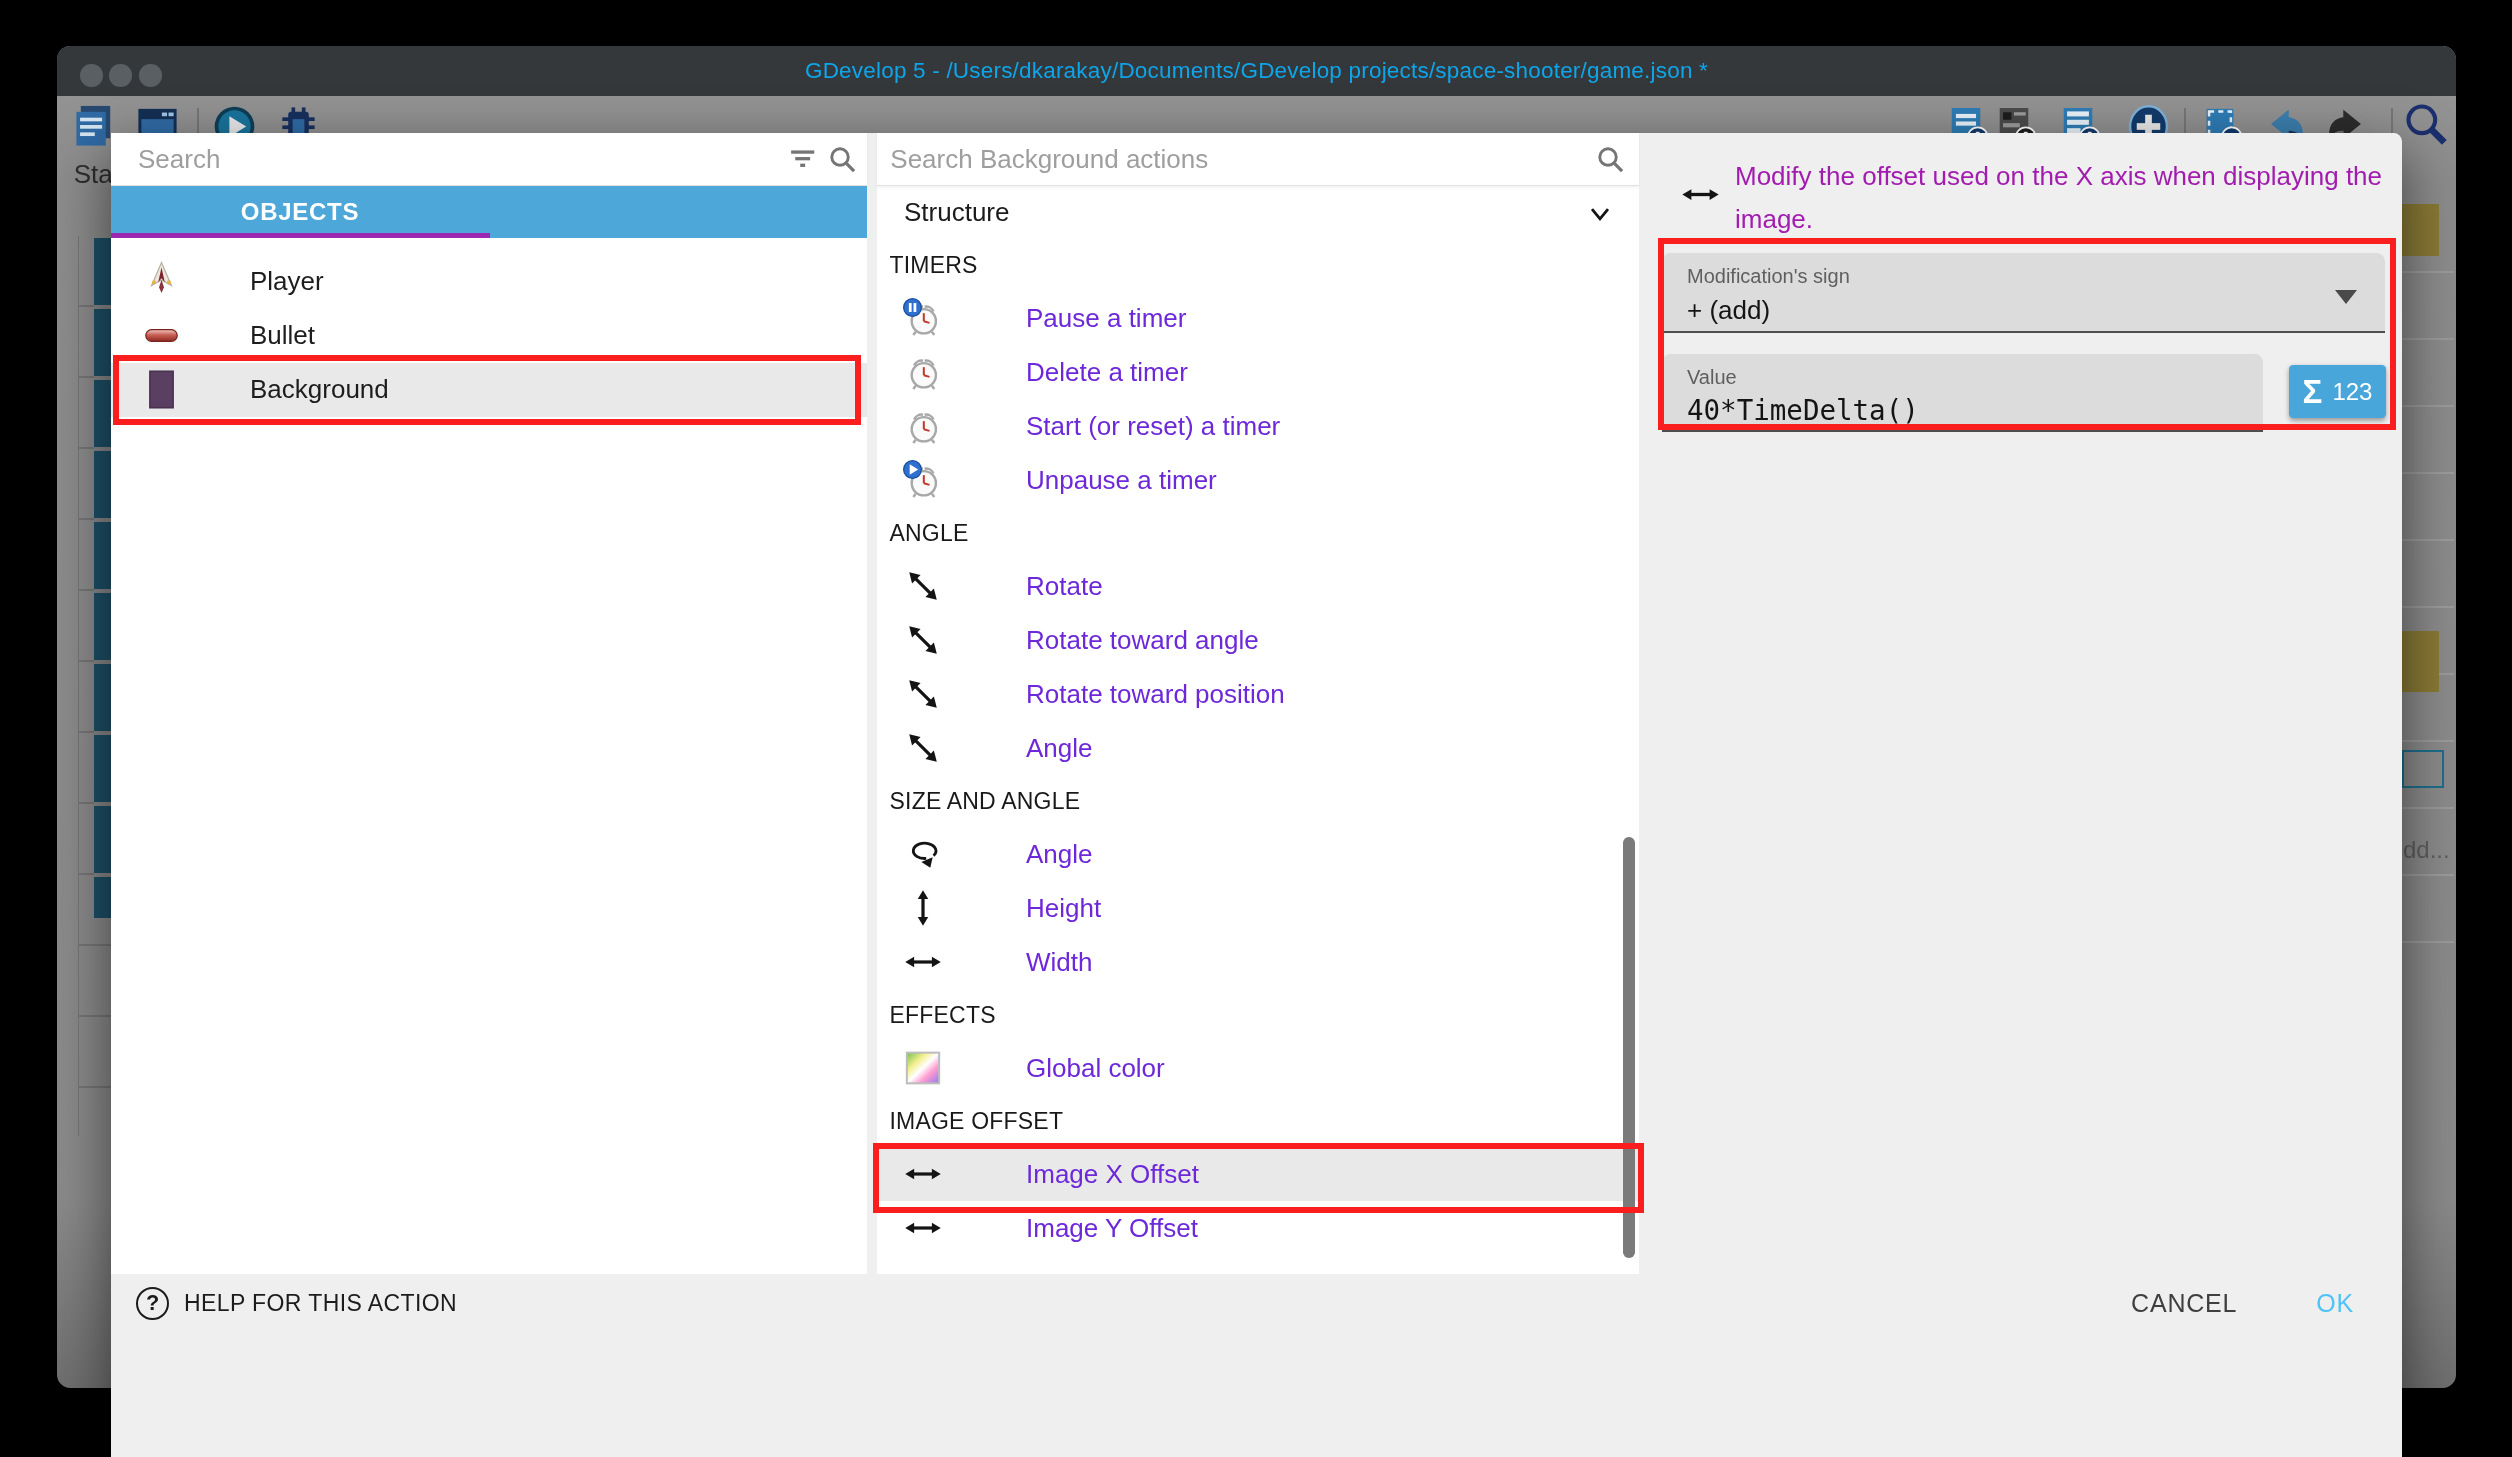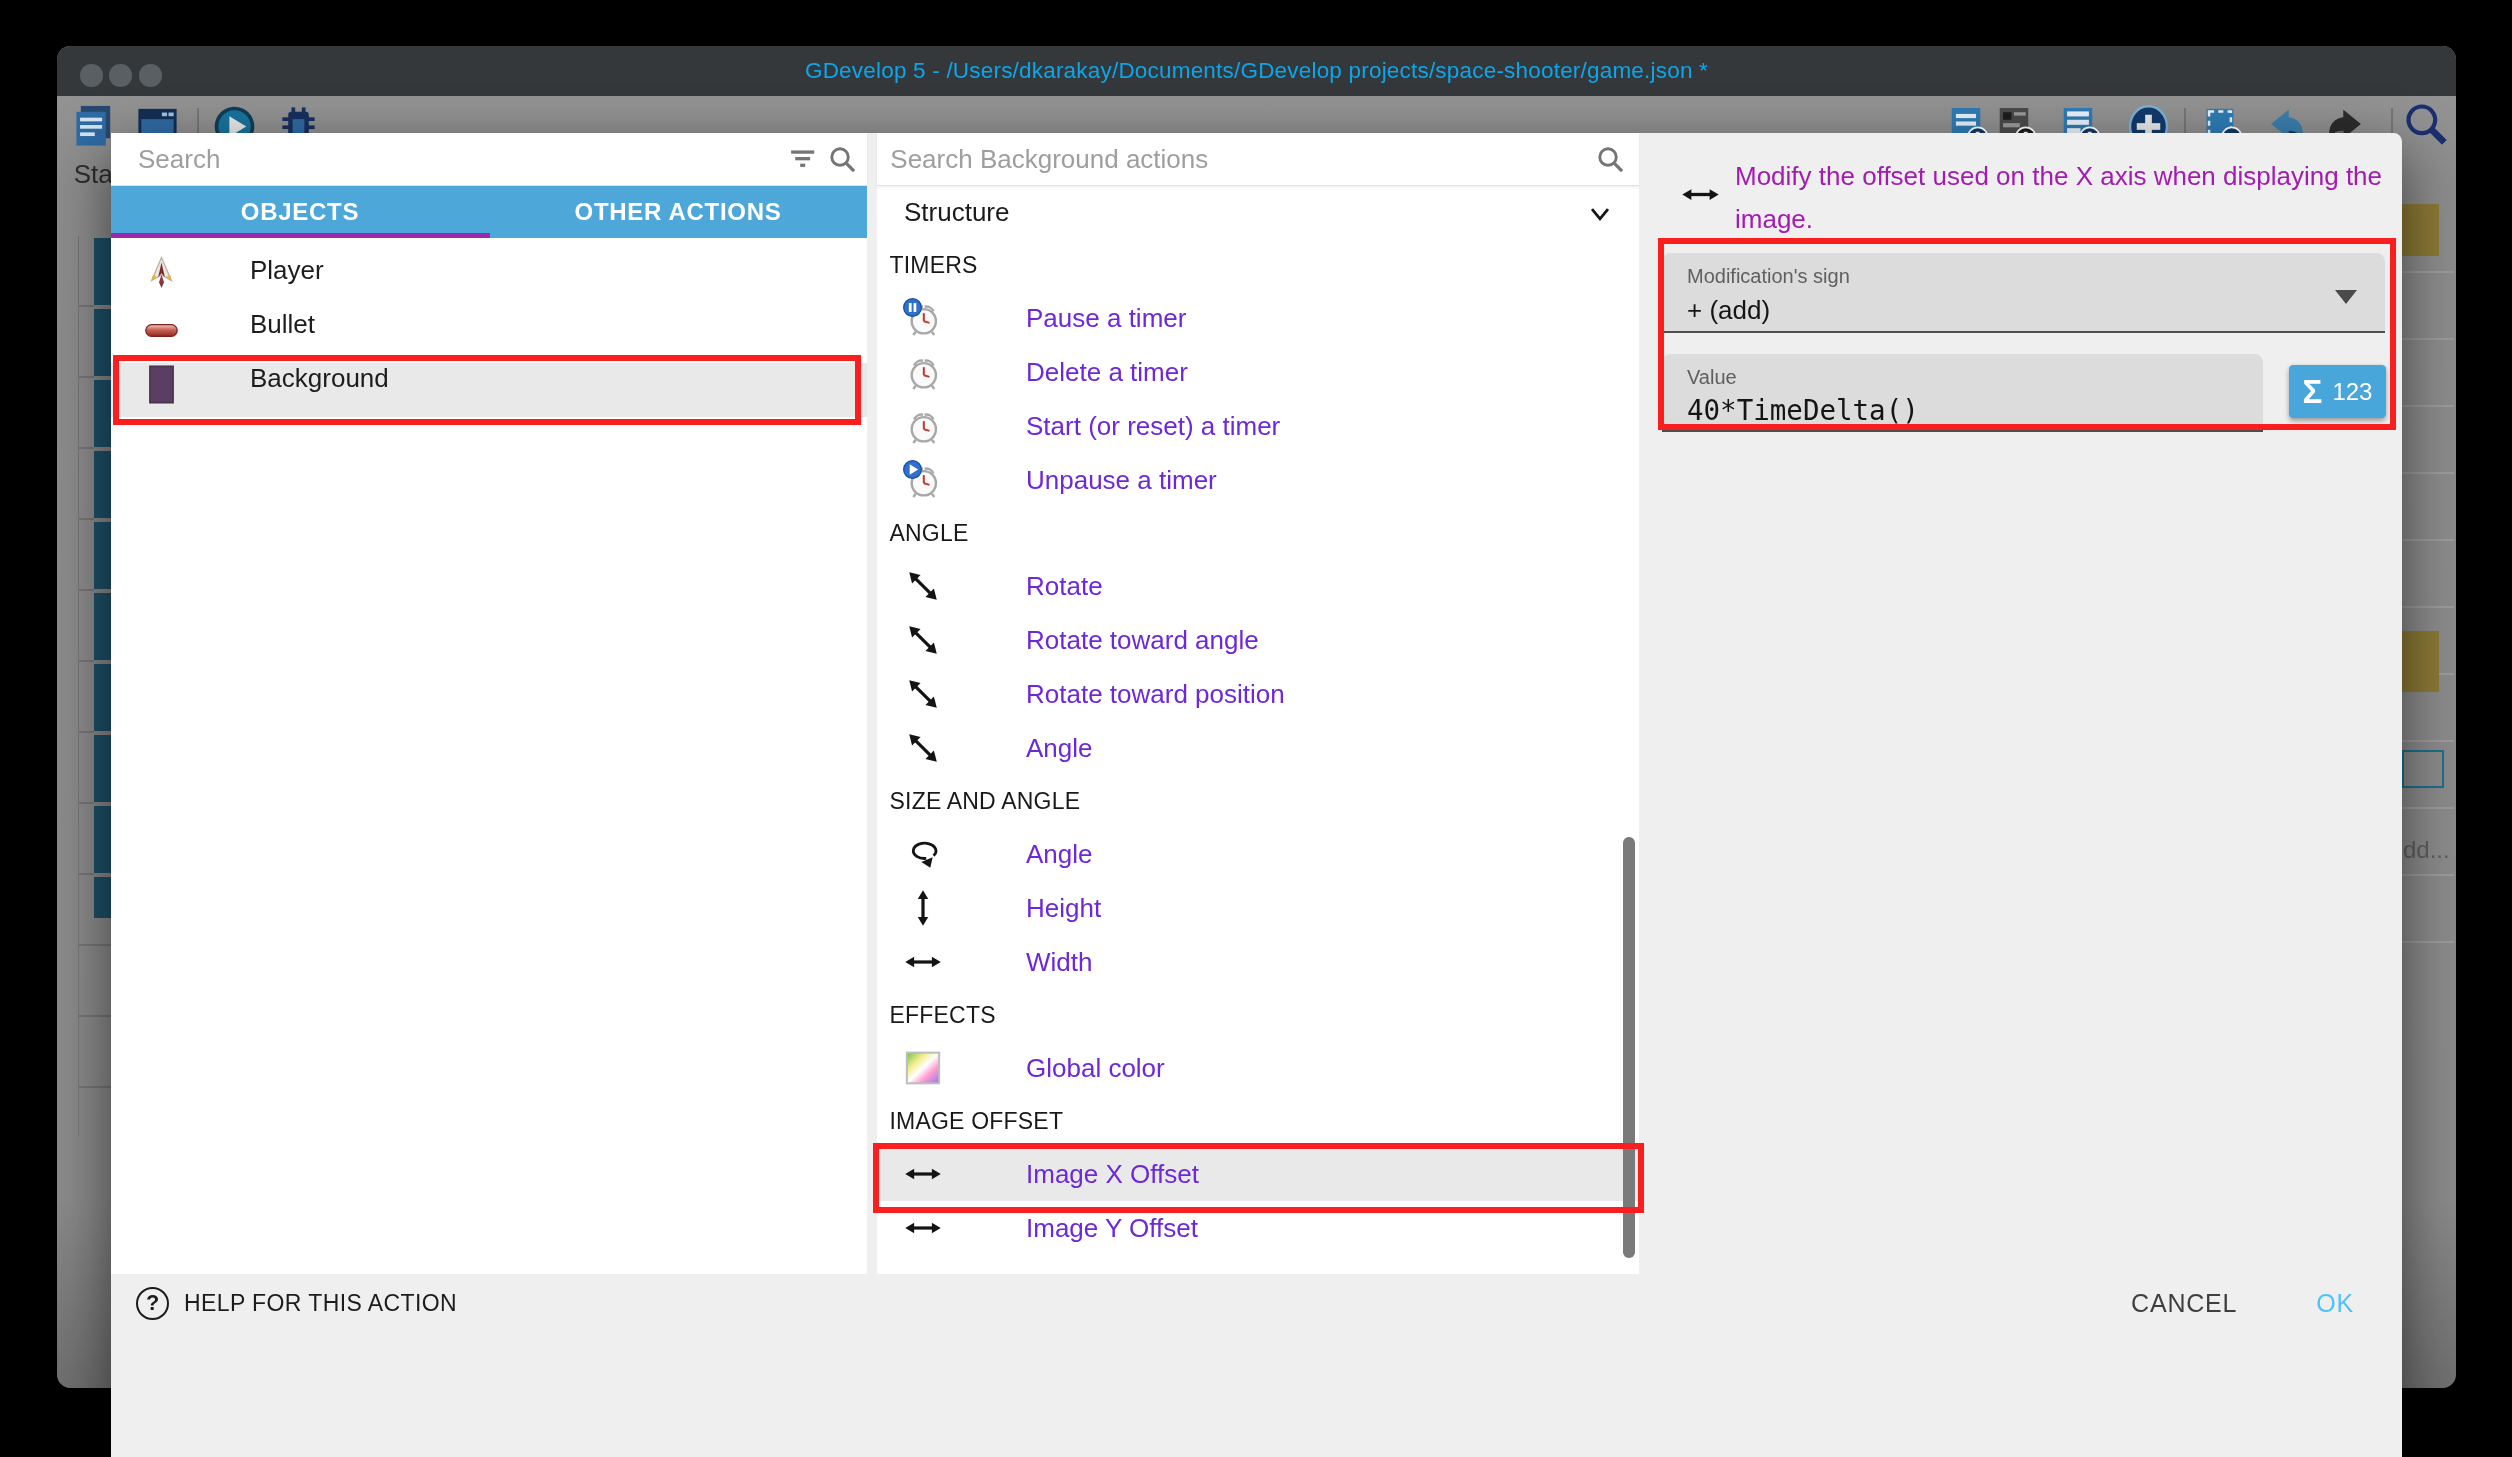--- a/index.html
+++ b/index.html
@@ -50,21 +50,21 @@
   .row-icon { position:absolute; width:33px; height:33px; top:10px; }
   .row-icon svg { width:100%; height:100%; }
   #filter-ic { right:47px; } #lsearch-ic { right:8.3px; } #msearch-ic { right:11.7px; }
 
   #tabbar { position:relative; height:52px; background:var(--tab-bar,#4da7d9); display:flex; }
   .tab { width:50%; display:flex; align-items:center; justify-content:center; color:#fff;
          font-size:24px; font-weight:bold; letter-spacing:0.7px; }
   #tab-underline { position:absolute; left:0; bottom:0; width:379px; height:5px; background:var(--tab-underline,#9c27b0); }
 
   #obj-list { padding-top:16.7px; }
-  .obj-row { height:54px; display:flex; align-items:flex-start; padding-left:29px; }
+  .obj-row { height:54px; display:flex; align-items:center; padding-left:29px; }
   .obj-row.selected { background:var(--selected-row,#e9e9e9); }
   .obj-ic { width:43px; height:43px; flex:0 0 43px; }
   .obj-ic svg { width:100%; height:100%; }
   .obj-label { margin-left:67px; font-size:26px; color:#1d1d1d; }
 
   #structure-row { position:relative; height:53px; display:flex; align-items:center; padding-left:27px; }
   #structure-label { font-size:26px; color:#1b1b1b; }
   #structure-chevron { position:absolute; right:23px; top:11.7px; width:32px; height:32px; }
   #structure-chevron svg { width:100%; height:100%; }
 
@@ -240,21 +240,20 @@
           </span>
           <span class="row-icon" id="lsearch-ic">
             <svg viewBox="0 0 40 40">
                 <circle cx="17" cy="17" r="10" fill="none" stroke="#757575" stroke-width="3.5"></circle>
                 <line x1="25" y1="25" x2="34" y2="34" stroke="#757575" stroke-width="4"></line>
               </svg>
           </span>
         </div>
         <div id="tabbar">
           <div class="tab">OBJECTS</div>
-          <div class="tab">OTHER ACTIONS</div>
           <div id="tab-underline"></div>
         </div>
         <div id="obj-list">
             <div class="obj-row">
               <span class="obj-ic"><svg viewBox="0 0 52 52">
                   <polygon points="26,3 38,31 26,24 14,31" fill="#efe7dc" stroke="#b9b0a4" stroke-width="1.5"></polygon>
                   <polygon points="26,9 30,27 26,22 22,27" fill="#7c2531"></polygon>
                   <polygon points="26,24 29,33 26,40 23,33" fill="#8c3540"></polygon>
                   <circle cx="17" cy="27" r="2.4" fill="#e7b53a"></circle>
                   <circle cx="35" cy="27" r="2.4" fill="#e7b53a"></circle>

